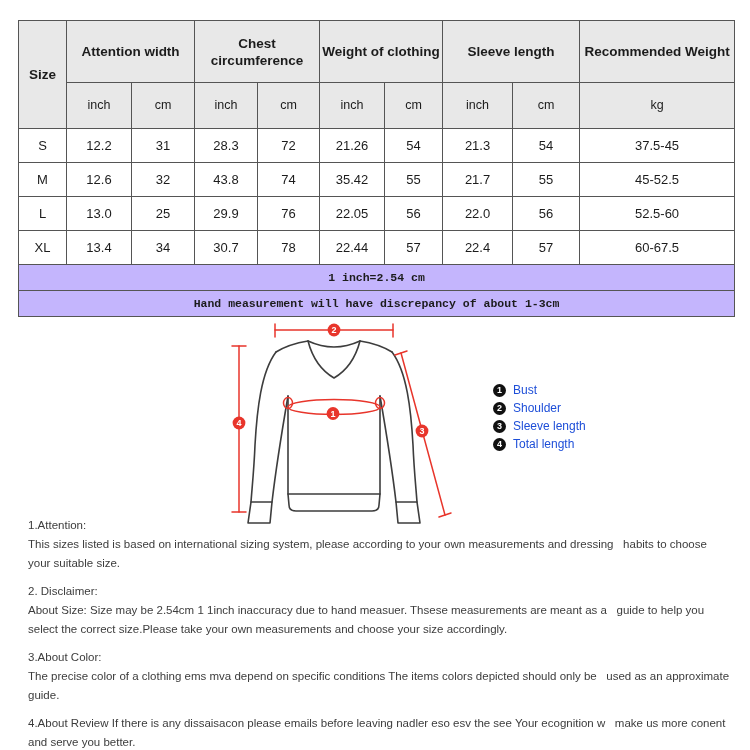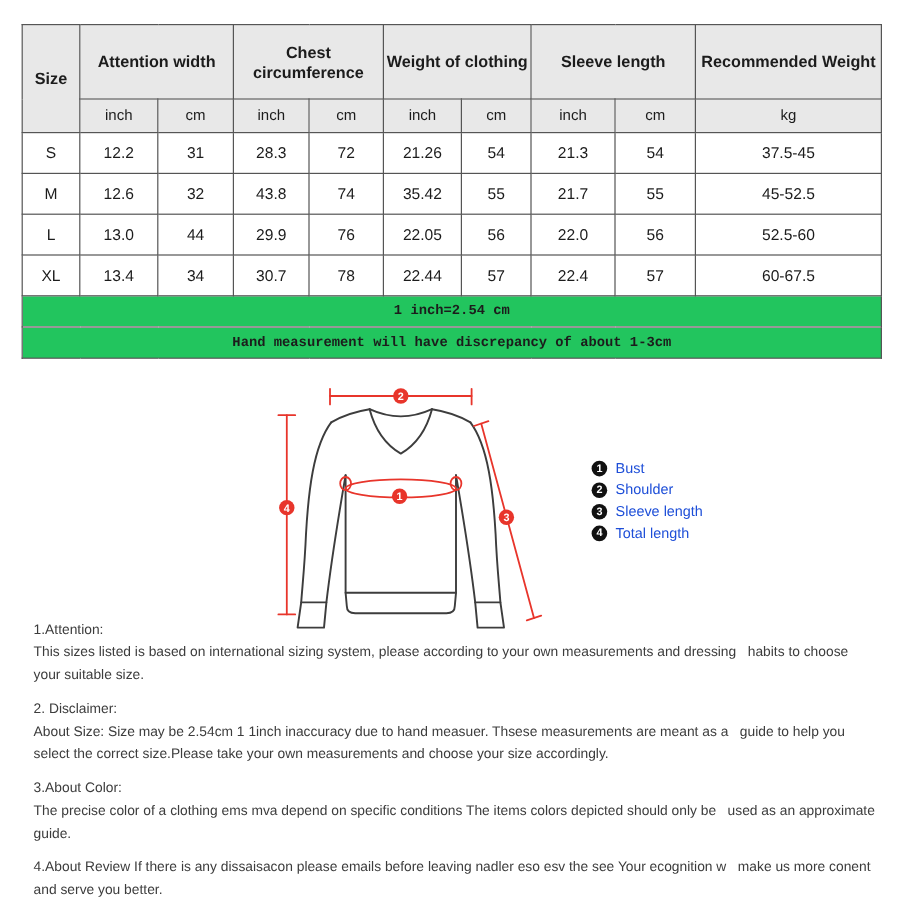--- a/index.html
+++ b/index.html
@@ -6,27 +6,27 @@
   .page{position:relative;width:750px;height:750px;background:#ffffff;overflow:hidden;
         font-family:"Liberation Sans",sans-serif;color:#1c1c1c;}
 
   
   table.size-table{position:absolute;left:18px;top:20px;width:716px;
     border-collapse:collapse;table-layout:fixed;}
   .size-table th,.size-table td{border:1px solid #555555;text-align:center;
     vertical-align:middle;padding:0;overflow:hidden;}
   .size-table thead th{background:#e8e8e8;font-weight:bold;font-size:13.5px;line-height:17px;}
   .size-table tr.hrow1{height:62px;}
-  .size-table tr.hrow2{height:28px;}
+  .size-table tr.hrow2{height:46px;}
   .size-table tr.hrow2 th{font-weight:normal;font-size:12.5px;}
   .size-table tbody tr.data-row{height:34px;}
   .size-table tbody td{font-size:13px;background:#ffffff;}
   .size-table tr.note-row{height:26px;}
   .size-table tr.note-row td{font-family:"Liberation Mono",monospace;font-weight:bold;
-    font-size:11.5px;background:#22c55e;}
+    font-size:11.5px;background:#c4b5fd;}
 
   
   svg.diagram{position:absolute;left:0;top:0;width:750px;height:750px;}
   .outline{stroke:#3d3d3d;stroke-width:1.6;fill:none;stroke-linecap:round;stroke-linejoin:round;}
   .measure{stroke:#e8352b;stroke-width:1.5;fill:none;stroke-linecap:round;}
   .marker-circle{fill:#e8352b;stroke:none;}
   .marker-num{fill:#ffffff;font-family:"Liberation Sans",sans-serif;font-size:9px;
     font-weight:bold;text-anchor:middle;}
 
   
@@ -103,21 +103,21 @@
         <td>74</td>
         <td>35.42</td>
         <td>55</td>
         <td>21.7</td>
         <td>55</td>
         <td>45-52.5</td>
       </tr>
       <tr class="data-row">
         <td>L</td>
         <td>13.0</td>
-        <td>44</td>
+        <td>25</td>
         <td>29.9</td>
         <td>76</td>
         <td>22.05</td>
         <td>56</td>
         <td>22.0</td>
         <td>56</td>
         <td>52.5-60</td>
       </tr>
       <tr class="data-row">
         <td>XL</td>

